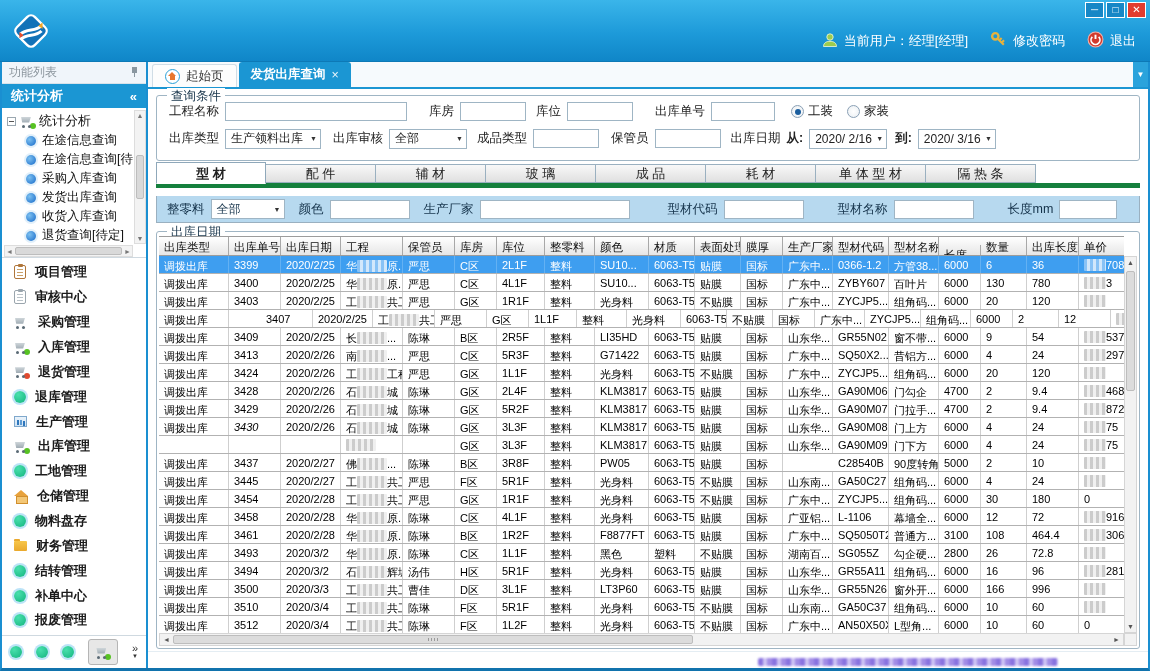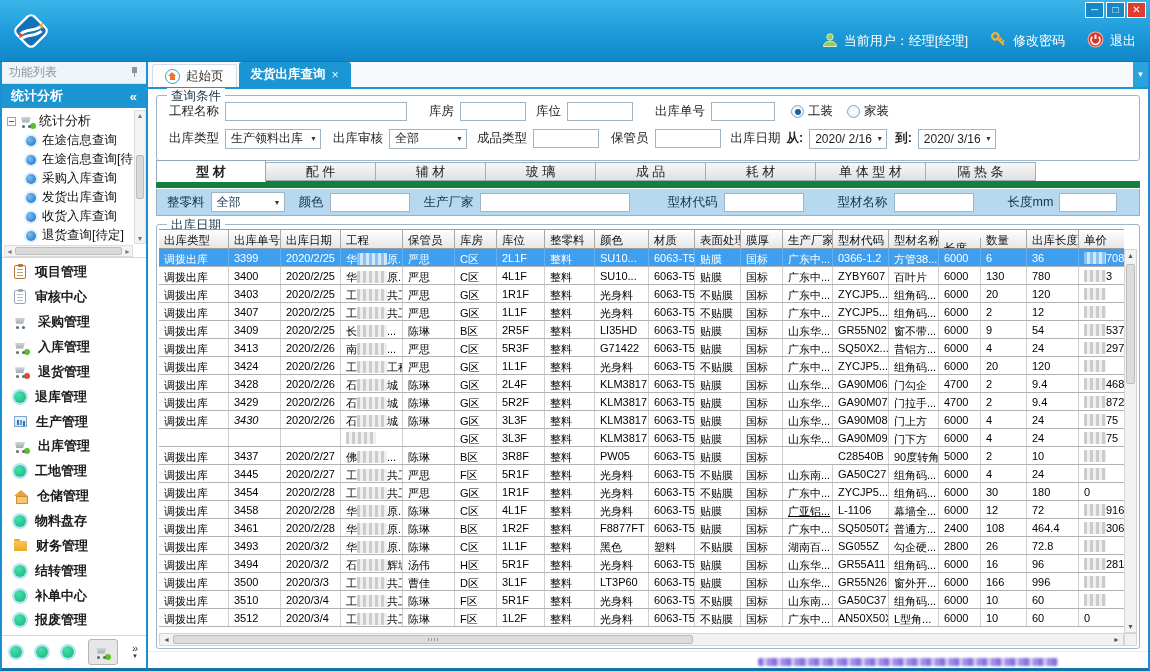--- a/index.html
+++ b/index.html
@@ -83,21 +83,21 @@
   .radio-opt{display:flex;align-items:center;gap:4px;margin-right:14px;cursor:pointer;}
   .radio{width:13px;height:13px;border-radius:50%;border:1px solid #8aa0b5;background:radial-gradient(#fff,#e9eef2);display:inline-flex;align-items:center;justify-content:center;flex:none;}
   .radio.sel::after{content:"";width:6px;height:6px;border-radius:50%;background:#1b5e9e;}
   .btn{height:24px;border:1px solid #8aa0b0;border-radius:3px;background:linear-gradient(#fdfdfd,#e7eaec);display:inline-flex;align-items:center;gap:7px;padding:0 10px;font-size:13px;color:#111;cursor:pointer;white-space:nowrap;}
   .btncol{position:absolute;right:178px;top:5px;display:flex;flex-direction:column;gap:5px;align-items:stretch;}
   .clr{width:15px;height:9px;background:linear-gradient(#53c06a,#2f9e4c);border:1px solid #2b8a43;border-radius:2px;}
   .mag{width:9px;height:9px;border:2px solid #e8a33d;border-radius:50%;position:relative;flex:none;}
   .mag::after{content:"";position:absolute;width:6px;height:2px;background:#e8a33d;transform:rotate(45deg);right:-5px;bottom:-2px;}
   .btn.search{justify-content:center;letter-spacing:6px;}
   
-  .mtabs{display:flex;align-items:flex-end;height:23px;margin:4px 8px 1px 8px;border-bottom:7px solid #15803d;}
+  .mtabs{display:flex;align-items:flex-end;height:23px;margin:4px 8px 8px 8px;border-bottom:5px solid #15803d;}
   .mtab{width:110px;text-align:center;font-size:13px;color:#222;cursor:pointer;overflow:hidden;white-space:nowrap;}
   .mtab.active{background:#fff;border:1px solid #8fa8ba;border-bottom:1px solid #fff;height:22px;line-height:21px;font-weight:bold;position:relative;top:1px;}
   .mtab.inactive{background:linear-gradient(#f8f8f8,#e0e0e0);border:1px solid #9ab0c0;border-left:none;height:19px;line-height:18px;}
   .frow{height:27px;background:#b7d9ef;display:flex;align-items:center;padding:0 10px;margin:0 8px;font-size:12.5px;border:1px solid #9ab0c0;border-top:none;color:#14324a;}
   
   .rbox{flex:1;margin:8px 8px 2px 8px;padding:4px 2px 2px 2px;display:flex;min-height:0;}
   .grid{position:relative;flex:1;min-width:0;}
   .ghead{display:flex;height:20px;background:linear-gradient(#ffffff,#e6e6e6);border-top:1px solid #9c9c9c;border-bottom:1px solid #9c9c9c;width:calc(100% - 13px);overflow:hidden;}
   .gh{flex:none;border-right:1px solid #a8a8a8;padding:3px 3px 0 5px;font-size:11.5px;color:#111;white-space:nowrap;overflow:hidden;cursor:pointer;}
   .gbody{position:absolute;top:20px;bottom:13px;left:0;right:13px;overflow:hidden;background:#fff;}
@@ -499,21 +499,21 @@
                 <div class="gc" style="width: 50px;">广东中...</div>
                 <div class="gc" style="width: 56px;">ZYCJP5...</div>
                 <div class="gc" style="width: 50px;">组角码...</div>
                 <div class="gc" style="width: 42px;">6000</div>
                 <div class="gc" style="width: 46px;">20</div>
                 <div class="gc" style="width: 52px;">120</div>
                 <div class="gc" style="width: 48px;"><span class="mosaic"></span></div>
               </div>
               <div class="grow">
                 <div class="gc" style="width: 70px;">调拨出库</div>
-                <div class="gc" style="width: 52px;">3407</div>
+                <div class="gc" style="width: 52px; margin-left: 32px;">3407</div>
                 <div class="gc" style="width: 60px;">2020/2/25</div>
                 <div class="gc" style="width: 62px;">工<span class="mosaic" style="min-width: 30px;"></span>共工程</div>
                 <div class="gc" style="width: 52px;">严思</div>
                 <div class="gc" style="width: 42px;">G区</div>
                 <div class="gc" style="width: 48px;">1L1F</div>
                 <div class="gc" style="width: 50px;">整料</div>
                 <div class="gc" style="width: 54px;">光身料</div>
                 <div class="gc" style="width: 46px;">6063-T5</div>
                 <div class="gc" style="width: 46px;">不贴膜</div>
                 <div class="gc" style="width: 42px;">国标</div>
@@ -741,21 +741,21 @@
                 <div class="gc" style="width: 60px;">2020/2/28</div>
                 <div class="gc" style="width: 62px;">华<span class="mosaic" style="min-width: 30px;"></span>原...</div>
                 <div class="gc" style="width: 52px;">陈琳</div>
                 <div class="gc" style="width: 42px;">C区</div>
                 <div class="gc" style="width: 48px;">4L1F</div>
                 <div class="gc" style="width: 50px;">整料</div>
                 <div class="gc" style="width: 54px;">光身料</div>
                 <div class="gc" style="width: 46px;">6063-T5</div>
                 <div class="gc" style="width: 46px;">贴膜</div>
                 <div class="gc" style="width: 42px;">国标</div>
-                <div class="gc" style="width: 50px; text-decoration: underline;">广亚铝...</div>
+                <div class="gc" style="width: 50px;">广亚铝...</div>
                 <div class="gc" style="width: 56px;">L-1106</div>
                 <div class="gc" style="width: 50px;">幕墙全...</div>
                 <div class="gc" style="width: 42px;">6000</div>
                 <div class="gc" style="width: 46px;">12</div>
                 <div class="gc" style="width: 52px;">72</div>
                 <div class="gc" style="width: 48px;"><span class="mosaic"></span>916</div>
               </div>
               <div class="grow">
                 <div class="gc" style="width: 70px;">调拨出库</div>
                 <div class="gc" style="width: 52px;">3461</div>
@@ -765,21 +765,21 @@
                 <div class="gc" style="width: 42px;">B区</div>
                 <div class="gc" style="width: 48px;">1R2F</div>
                 <div class="gc" style="width: 50px;">整料</div>
                 <div class="gc" style="width: 54px;">F8877FT</div>
                 <div class="gc" style="width: 46px;">6063-T5</div>
                 <div class="gc" style="width: 46px;">贴膜</div>
                 <div class="gc" style="width: 42px;">国标</div>
                 <div class="gc" style="width: 50px;">广东中...</div>
                 <div class="gc" style="width: 56px;">SQ5050T20</div>
                 <div class="gc" style="width: 50px;">普通方...</div>
-                <div class="gc" style="width: 42px;">2400</div>
+                <div class="gc" style="width: 42px;">3100</div>
                 <div class="gc" style="width: 46px;">108</div>
                 <div class="gc" style="width: 52px;">464.4</div>
                 <div class="gc" style="width: 48px;"><span class="mosaic"></span>306</div>
               </div>
               <div class="grow">
                 <div class="gc" style="width: 70px;">调拨出库</div>
                 <div class="gc" style="width: 52px;">3493</div>
                 <div class="gc" style="width: 60px;">2020/3/2</div>
                 <div class="gc" style="width: 62px;">华<span class="mosaic" style="min-width: 30px;"></span>原...</div>
                 <div class="gc" style="width: 52px;">陈琳</div>

